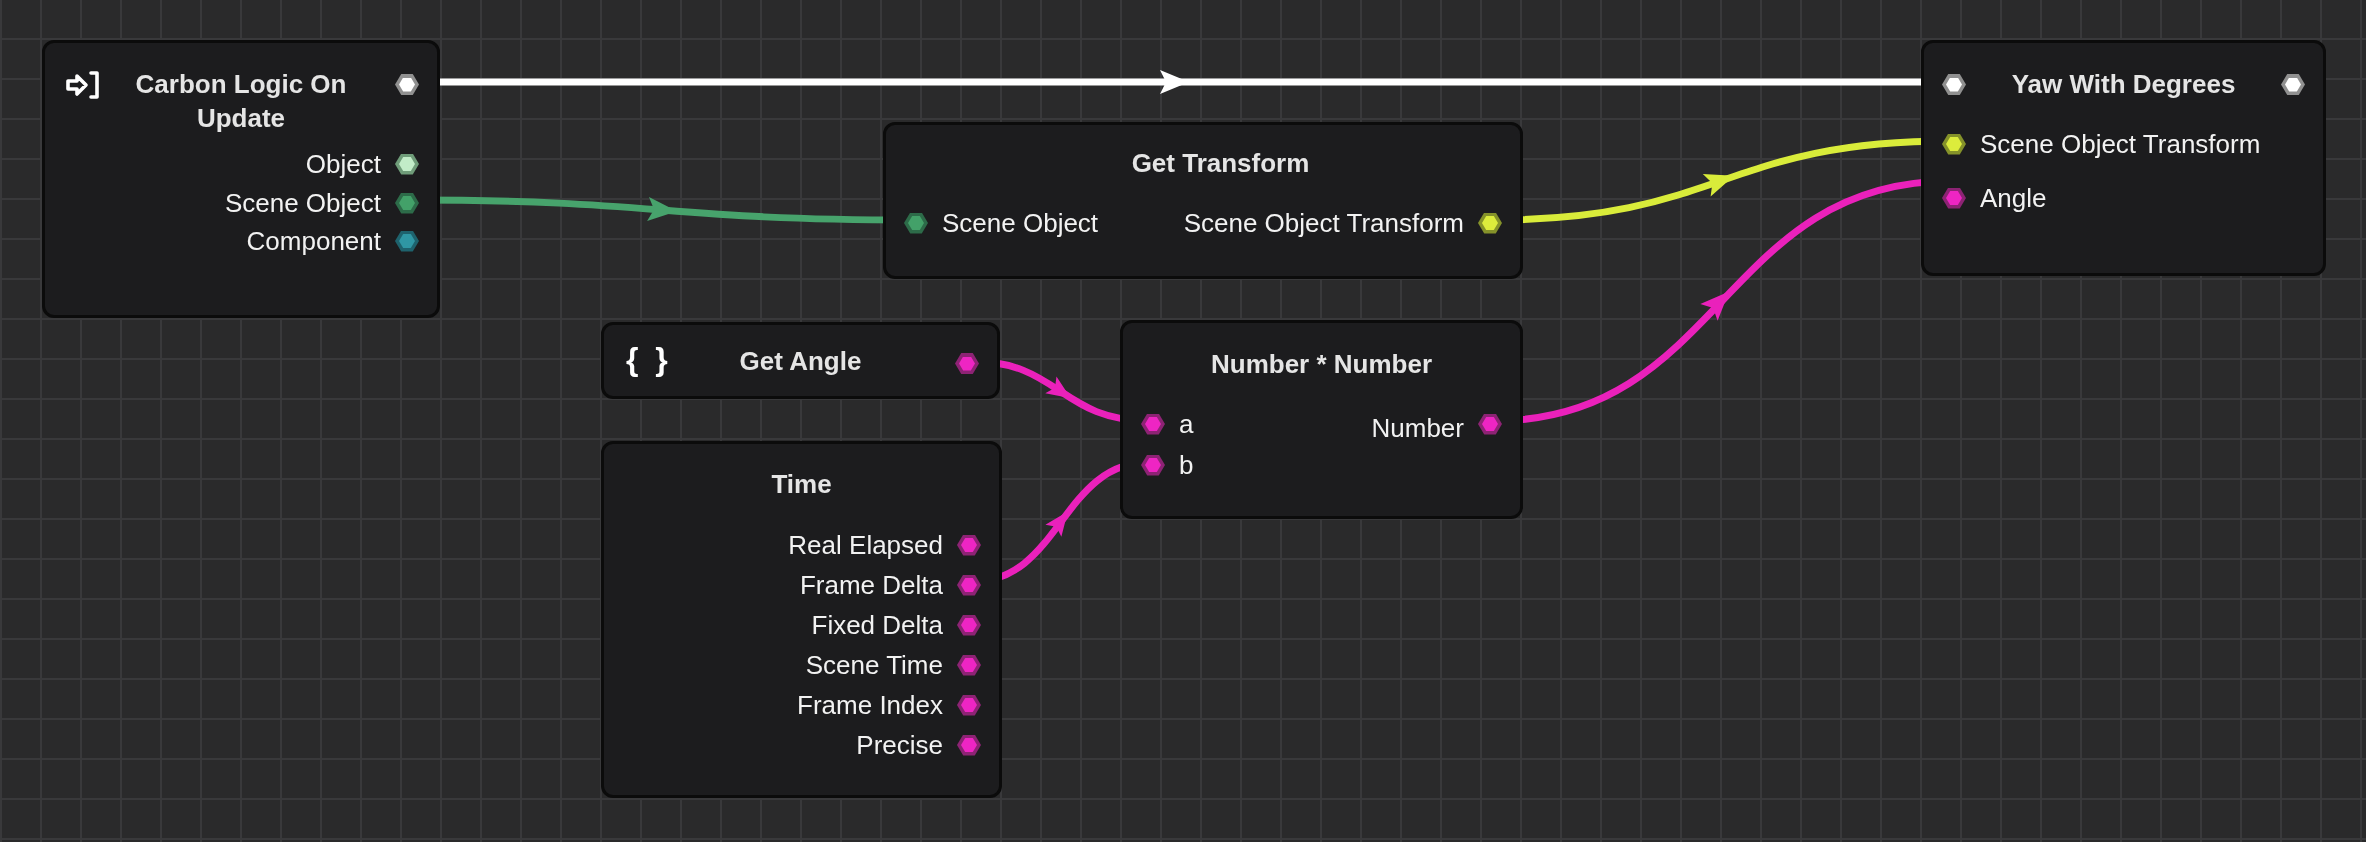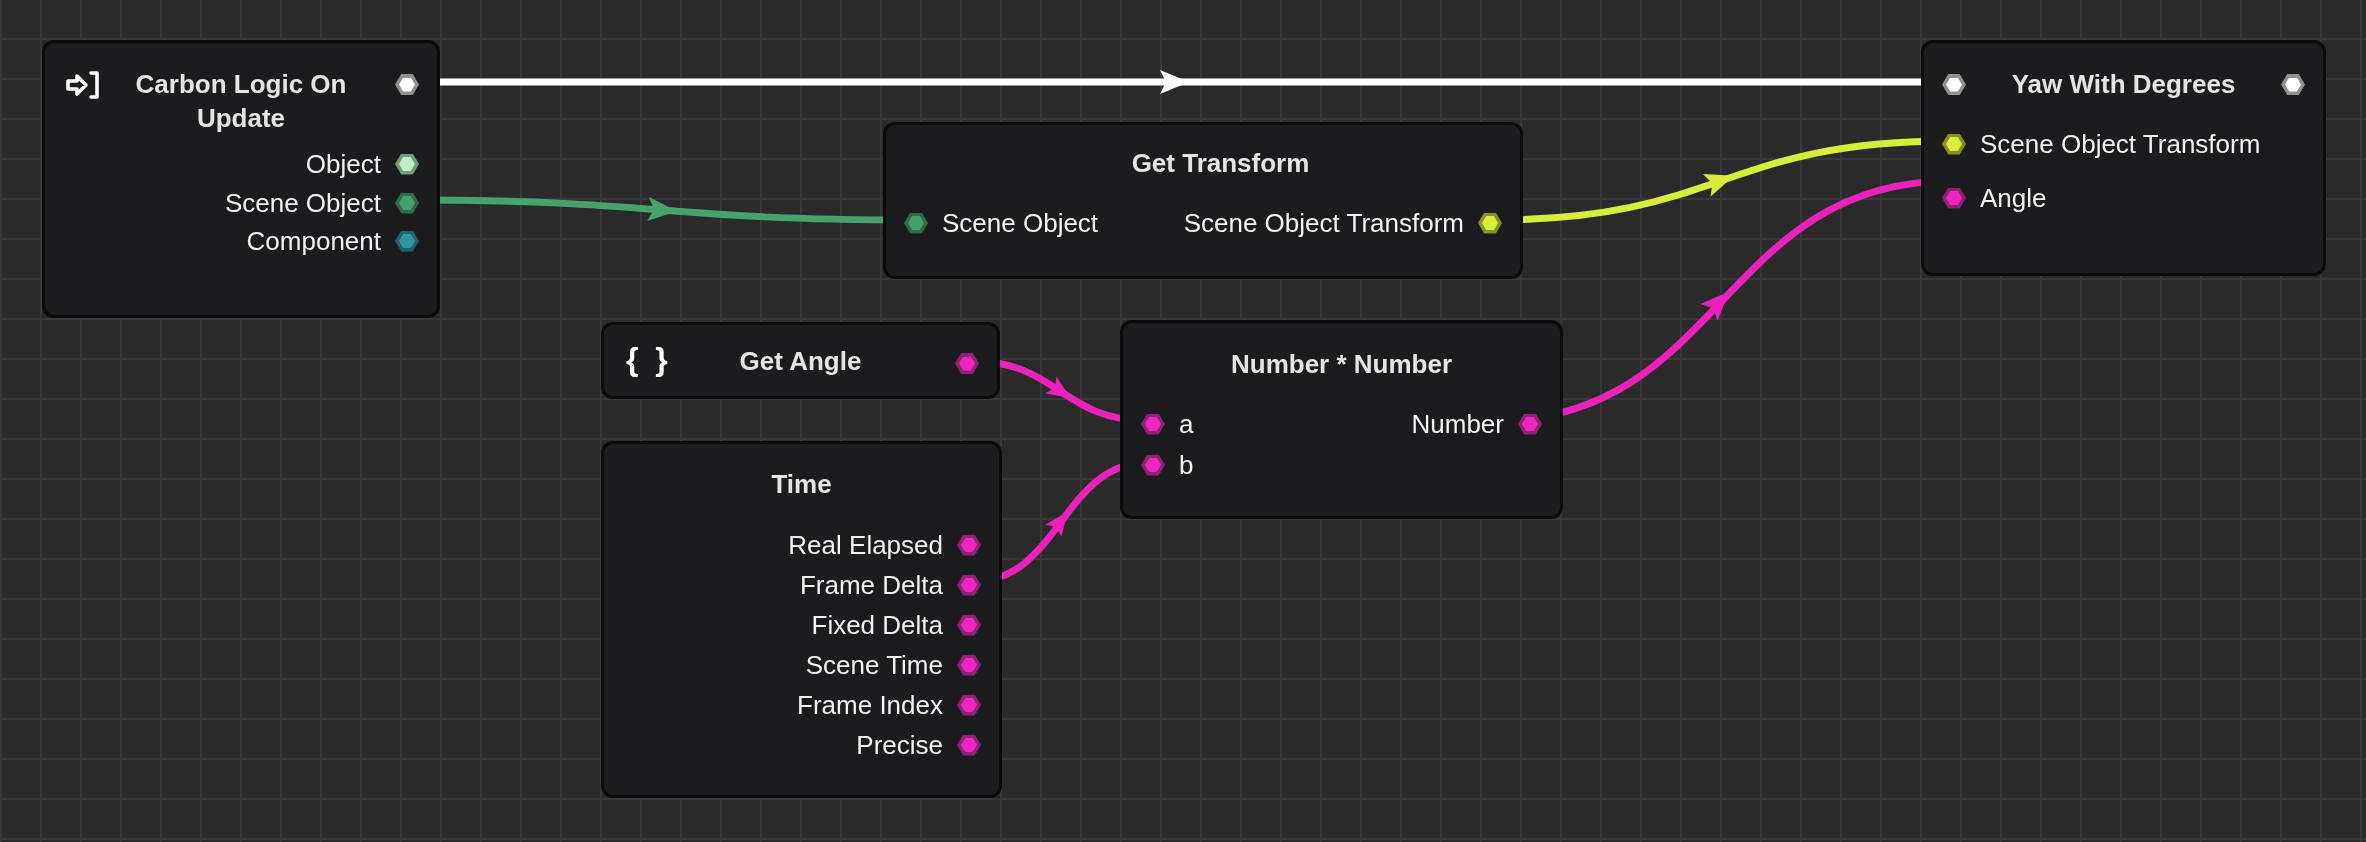--- a/index.html
+++ b/index.html
@@ -164,35 +164,35 @@
         </span>
     </div>
     <div class="row out" style="top:281px;">
       <span class="plabel">Precise</span>
       <span class="hex pt-number">
           <span class="hex-in"></span>
         </span>
     </div>
   </div>
 
-  <div class="node" style="left:1120px;top:320px;width:443px;height:199px;">
+  <div class="node" style="left:1120px;top:320px;width:403px;height:199px;">
     <div class="title" style="top:24px;">Number * Number</div>
     <div class="row in" style="top:81px;">
       <span class="hex pt-number">
           <span class="hex-in"></span>
         </span>
       <span class="plabel">a</span>
     </div>
     <div class="row in" style="top:122px;">
       <span class="hex pt-number">
           <span class="hex-in"></span>
         </span>
       <span class="plabel">b</span>
     </div>
-    <div class="row out" style="top:81px;">
+    <div class="row out" style="top:81px;align-items:flex-end;">
       <span class="plabel">Number</span>
       <span class="hex pt-number">
           <span class="hex-in"></span>
         </span>
     </div>
   </div>
 
   <div class="node" style="left:1921px;top:40px;width:405px;height:236px;">
     <span class="hex pt-exec" style="left:18px;top:31px;">
         <span class="hex-in"></span>

